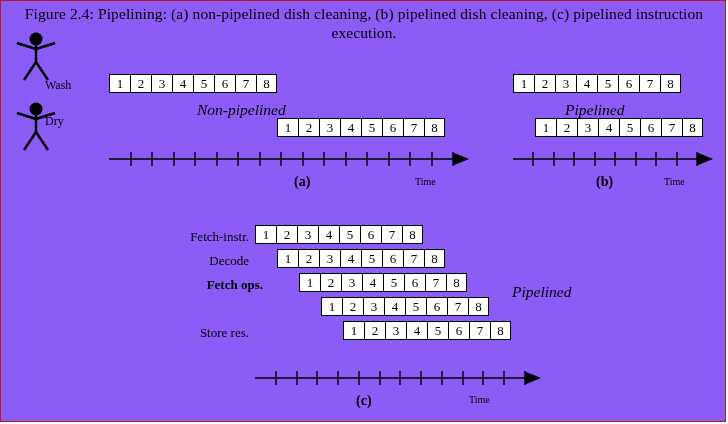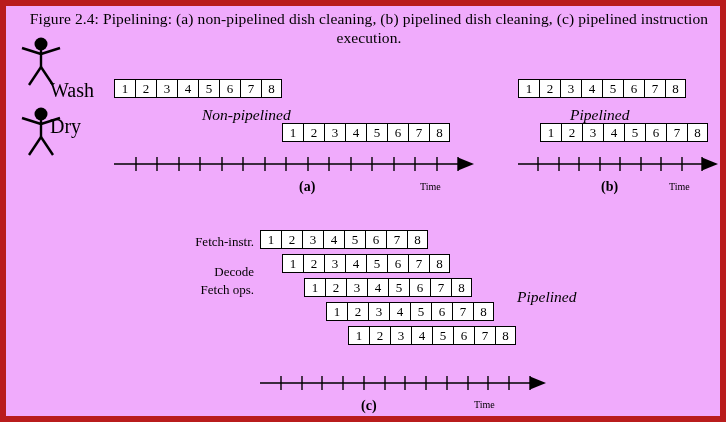--- a/index.html
+++ b/index.html
@@ -11,23 +11,23 @@
     width: 728px;
     height: 424px;
     font-family: "Liberation Serif", "DejaVu Serif", serif;
     color: #000000;
     overflow: hidden;
   }
   #figure {
     position: relative;
     width: 726px;
     height: 422px;
-    border: 6px solid #b91c1c;
+    border: 1px solid #b91c1c;
     box-sizing: border-box;
-    background: #f0abfc;
+    background: #8b5cf6;
   }
 
   
   .caption {
     position: absolute;
     left: 18px;
     top: 3px;
     width: 690px;
     text-align: center;
     font-size: 15.5px;
@@ -37,21 +37,21 @@
 
   
   .stick {
     position: absolute;
   }
   .stick svg { display: block; }
 
   
   .lbl {
     position: absolute;
-    font-size: 20px;
+    font-size: 12px;
     line-height: 16px;
     white-space: nowrap;
   }
   .lbl-right {
     position: absolute;
     font-size: 13px;
     line-height: 15px;
     white-space: nowrap;
     text-align: right;
   }
@@ -213,22 +213,23 @@
         <line x1="143" y1="1" x2="143" y2="15" stroke="#000" stroke-width="1.4"></line>
         <line x1="164" y1="1" x2="164" y2="15" stroke="#000" stroke-width="1.4"></line>
         <line x1="184" y1="1" x2="184" y2="15" stroke="#000" stroke-width="1.4"></line>
         <polygon points="184,1.5 200,8 184,14.5" fill="#000"></polygon>
       </svg>
     </div>
   <div class="panel-tag" style="left:595px; top:174px;">(b)</div>
   <div class="time-lbl" style="left:663px; top:173px;">Time</div>
 
   <div class="lbl-right" style="left:110px; width:138px; top:228px;">Fetch-instr.</div>
-  <div class="lbl-right" style="left:110px; width:138px; top:252px;margin-top:6px;">Decode</div>
-  <div class="lbl-right" style="left:110px; width:138px; top:276px;">Fetch ops.</div>
+  <div class="lbl-right" style="left:110px; width:138px; top:252px;">Decode</div>
+  <div class="lbl-right" style="left:124px; width:138px; top:276px;font-weight:bold;">Fetch ops.</div>
+  <div class="lbl-right" style="left:110px; width:138px; top:324px;">Store res.</div>
 
   <div class="boxrow" id="c-row-0" style="left:254px; top:224px;">
       <div class="cell">1</div>
       <div class="cell">2</div>
       <div class="cell">3</div>
       <div class="cell">4</div>
       <div class="cell">5</div>
       <div class="cell">6</div>
       <div class="cell">7</div>
       <div class="cell">8</div>

